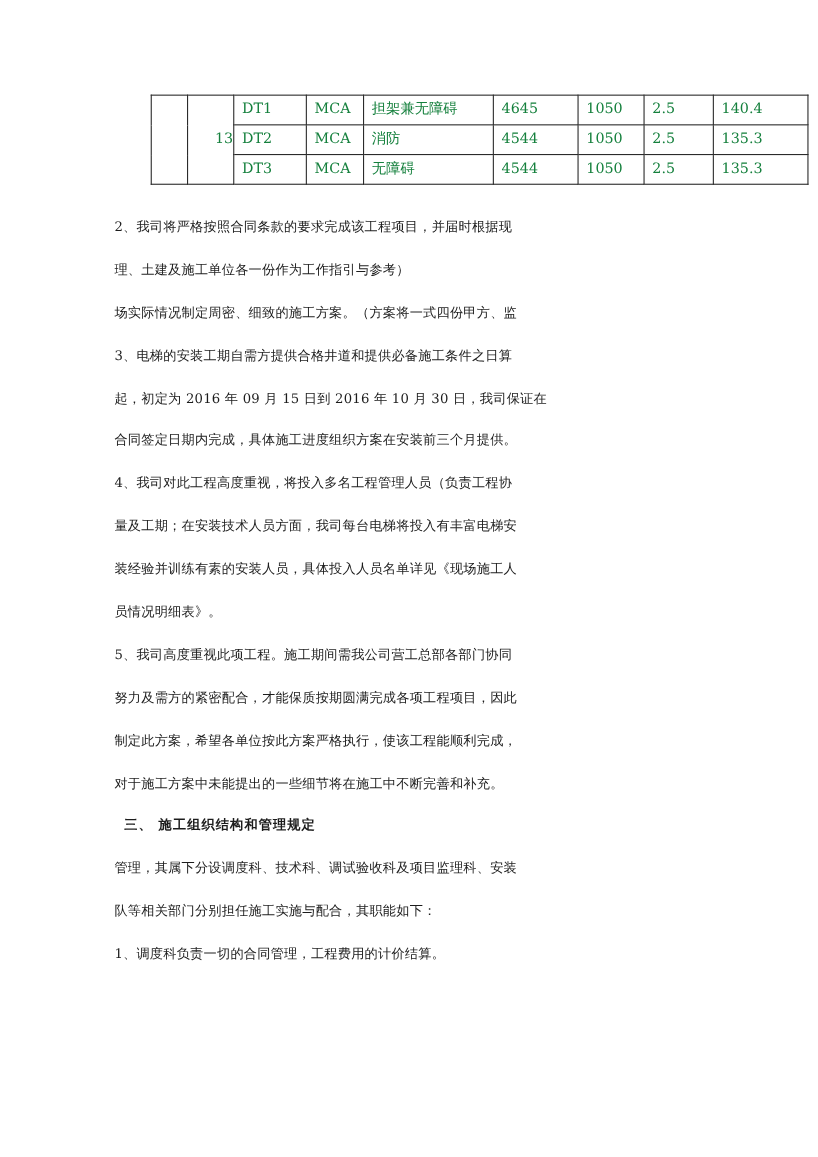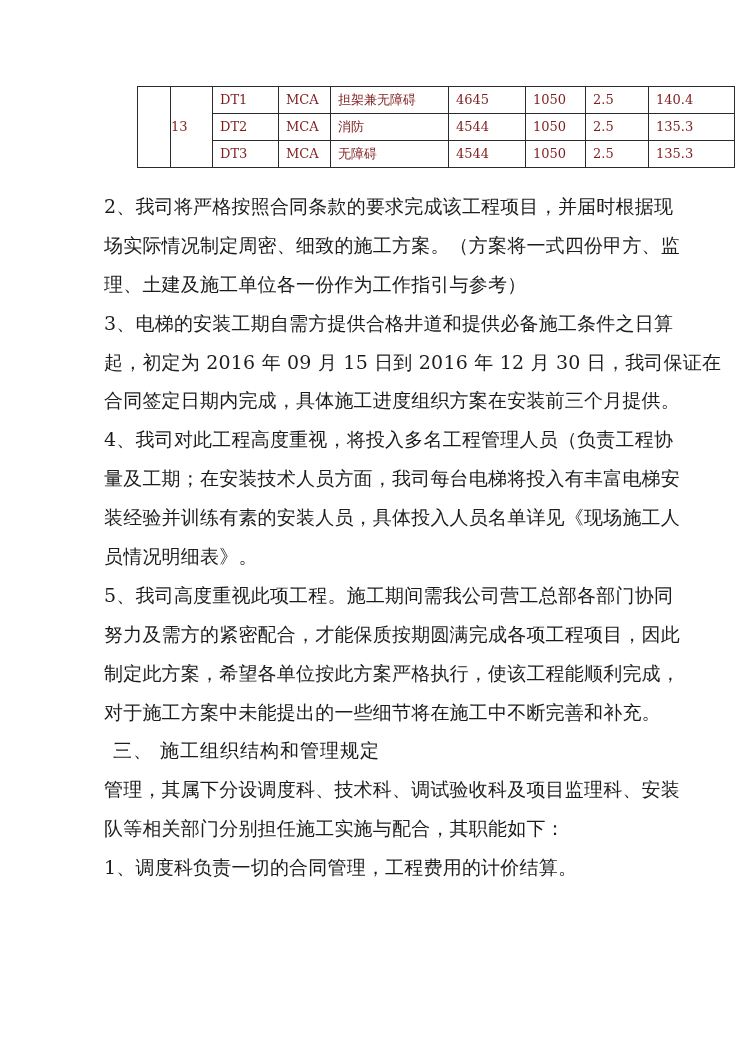--- a/index.html
+++ b/index.html
@@ -24,39 +24,39 @@
   }
   table.spec td {
     border: 1px solid #2b2b2b;
     height: 26px;
     font-size: 13px;
     line-height: 26px;
     padding: 0 0 0 7px;
     white-space: nowrap;
     overflow: hidden;
     font-family: "DejaVu Serif", serif;
-    color: #7f1d1d;
+    color: #15803d;
   }
-  table.spec td.center { text-align: left; padding: 0; }
+  table.spec td.center { text-align: right; padding: 0; }
   
   .textblock {
     position: absolute;
     left: 104px;
     top: 187px;
     width: 562px;
   }
   .line {
     height: 38.9px;
     line-height: 38.9px;
-    font-size: 19px;
+    font-size: 12px;
     letter-spacing: 0.2px;
     white-space: pre;
     overflow: visible;
   }
-  .line.heading { font-weight: normal; padding-left: 9px; letter-spacing: 1px; }
+  .line.heading { font-weight: bold; padding-left: 9px; letter-spacing: 1px; }
   .line.indent { padding-left: 12px; }
   .u { text-underline-offset: 4px; }
 </style>
 </head>
 <body>
 
 <div class="page">
 
   <table class="spec">
     <colgroup>
@@ -99,25 +99,25 @@
       <td>1050</td>
       <td>2.5</td>
       <td>135.3</td>
     </tr>
   </tbody>
     </table>
 
   <div class="textblock">
 
     <div class="line">2、我司将严格按照合同条款的要求完成该工程项目，并届时根据现</div>
+    <div class="line">理、土建及施工单位各一份作为工作指引与参考）</div>
     <div class="line">场实际情况制定周密、细致的施工方案。（方案将一式四份甲方、监</div>
-    <div class="line">理、土建及施工单位各一份作为工作指引与参考）</div>
 
     <div class="line">3、电梯的安装工期自需方提供合格井道和提供必备施工条件之日算</div>
-    <div class="line"><span>起，初定为</span><span class="u"> 2016 </span><span>年</span><span class="u"> 09 </span><span>月</span><span class="u"> 15 </span><span>日到</span><span class="u"> 2016 </span><span>年</span><span class="u"> 12 </span><span>月</span><span class="u"> 30 </span><span>日，我司保证在</span></div>
+    <div class="line"><span>起，初定为</span><span class="u"> 2016 </span><span>年</span><span class="u"> 09 </span><span>月</span><span class="u"> 15 </span><span>日到</span><span class="u"> 2016 </span><span>年</span><span class="u"> 10 </span><span>月</span><span class="u"> 30 </span><span>日，我司保证在</span></div>
     <div class="line">合同签定日期内完成，具体施工进度组织方案在安装前三个月提供。</div>
 
     <div class="line">4、我司对此工程高度重视，将投入多名工程管理人员（负责工程协</div>
     <div class="line">量及工期；在安装技术人员方面，我司每台电梯将投入有丰富电梯安</div>
     <div class="line">装经验并训练有素的安装人员，具体投入人员名单详见《现场施工人</div>
     <div class="line">员情况明细表》。</div>
 
     <div class="line">5、我司高度重视此项工程。施工期间需我公司营工总部各部门协同</div>
     <div class="line">努力及需方的紧密配合，才能保质按期圆满完成各项工程项目，因此</div>
     <div class="line">制定此方案，希望各单位按此方案严格执行，使该工程能顺利完成，</div>

